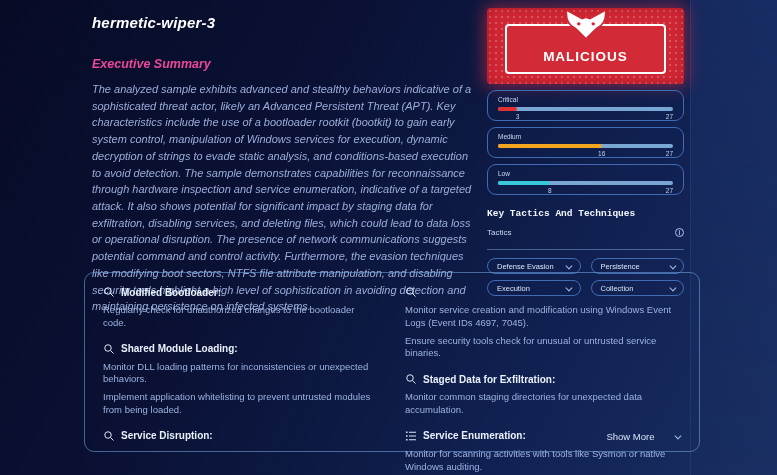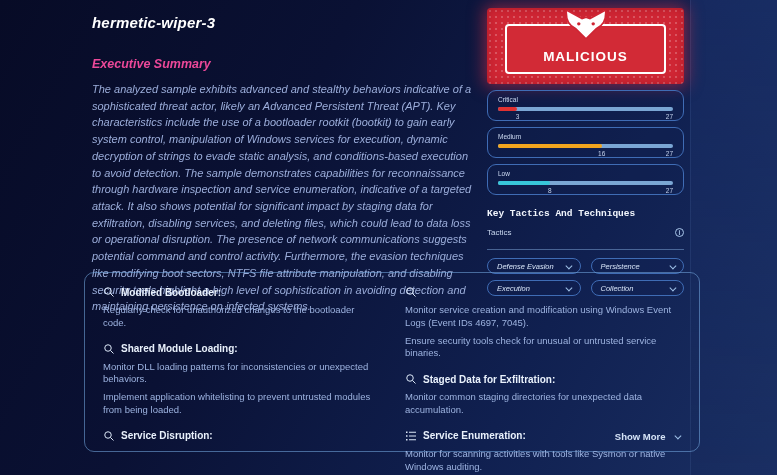--- a/index.html
+++ b/index.html
@@ -45,37 +45,37 @@
 
   
   .tactics-heading { margin-top:13px; font-size:9.5px; font-weight:bold; color:#f2f6fd;font-family:Liberation Mono, monospace; }
   .tactics-field { margin-top:9px; display:flex; justify-content:space-between; align-items:center;
     border-bottom:1px solid rgba(130,170,220,.5); padding-bottom:12px;
     font-size:8px; color:#c9d8f0; }
   .info-icon { width:9px; height:9px; border:1px solid #a9c6ea; border-radius:50%;
     display:inline-flex; align-items:center; justify-content:center;
     font-size:6.5px; color:#a9c6ea; font-weight:bold; cursor:pointer; }
   .info-icon::before { content:"i"; }
-  .dd-grid { display:grid; grid-template-columns:1fr 1fr; gap:6px 10px; margin-top:8px;font-style:italic; }
+  .dd-grid { display:grid; grid-template-columns:1fr 1fr; gap:6px 10px; margin-top:8px; }
   .dd-pill { height:16px; border:1px solid #3f6cb5; border-radius:8px;
     display:flex; align-items:center; justify-content:space-between;
     padding:0 9px; font-size:7.5px; color:#d8e5f8; cursor:pointer; background:rgba(16,32,78,.2); }
   .chev { width:4.5px; height:4.5px; border-right:1.2px solid #9fc1e8; border-bottom:1.2px solid #9fc1e8;
     transform:rotate(45deg) translateY(-1px); }
 
   
   .rec-panel { position:absolute; left:84px; top:272px; width:616px; height:180px;
     border:1px solid rgba(110,160,215,.6); border-radius:10px; padding:13px 18px 10px; }
   .rec-cols { display:grid; grid-template-columns:1fr 1fr; column-gap:26px; }
   .rec-item { margin-bottom:13px; }
   .rec-title-row { display:flex; align-items:center; gap:6px; margin-bottom:6px; }
   .rec-title { font-size:10px; font-weight:bold; color:#e9f1fc; }
   .rec-line { font-size:9.5px; color:#9db3e0; line-height:1.35; margin-bottom:5px; }
-  .show-more { position:absolute; right:20px; bottom:9px; display:flex; align-items:center; gap:9px;
-    font-size:9.5px; color:#d5e3f7; cursor:pointer;font-weight:bold; }
+  .show-more { position:absolute; right:20px; bottom:9px; display:flex; align-items:center; gap:20px;
+    font-size:9.5px; color:#d5e3f7; cursor:pointer; }
   .icon-svg { display:block; }
 </style>
 </head>
 <body>
 
 <div class="right-band"></div>
 
 <div class="left-col">
   <div class="report-title">hermetic-wiper-3</div>
   <div class="section-heading">Executive Summary</div>

